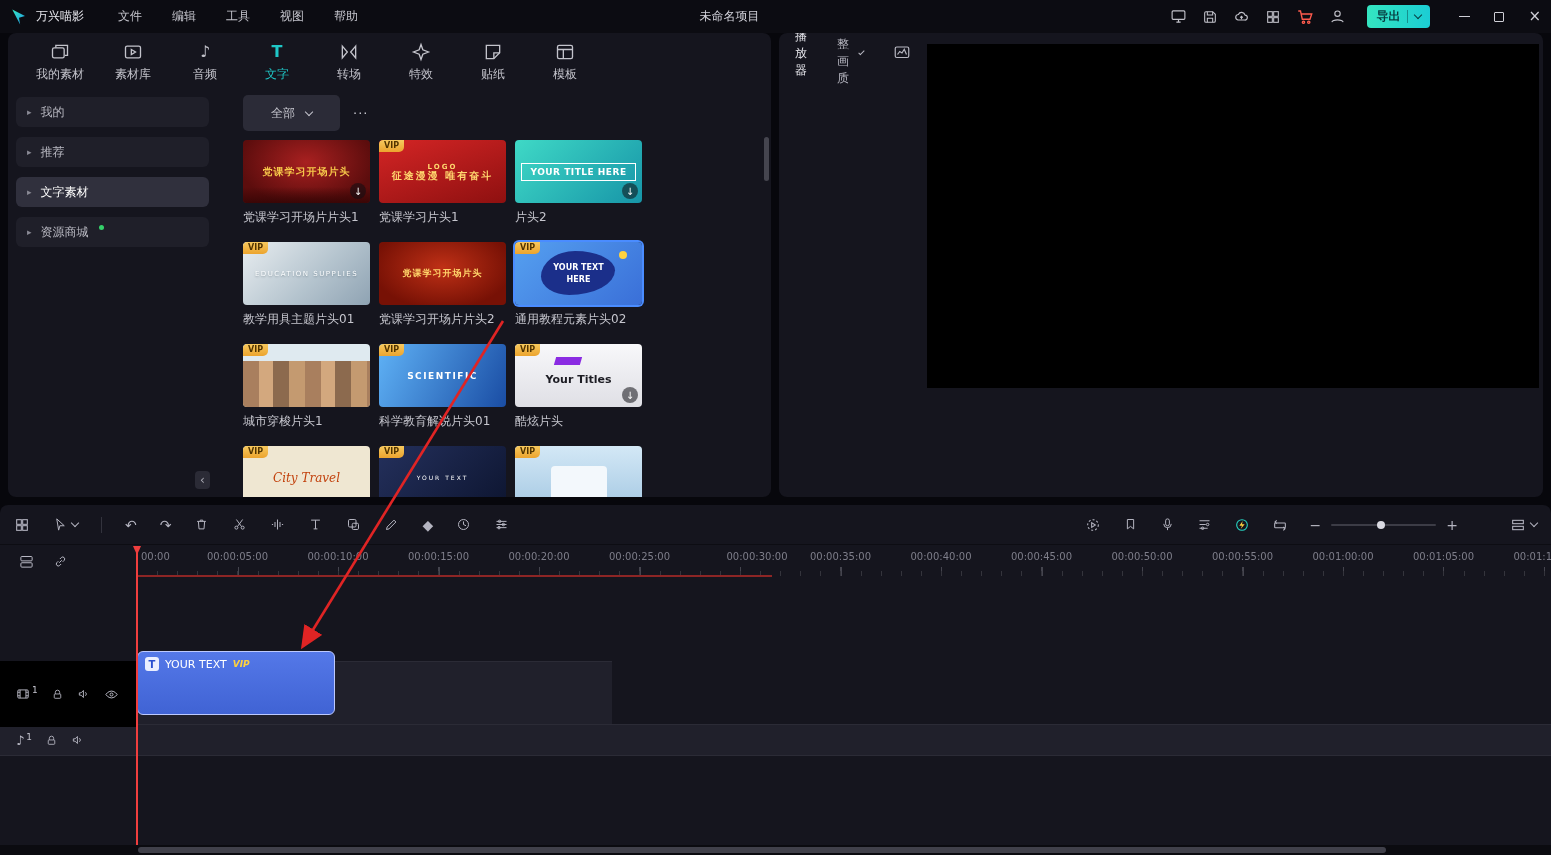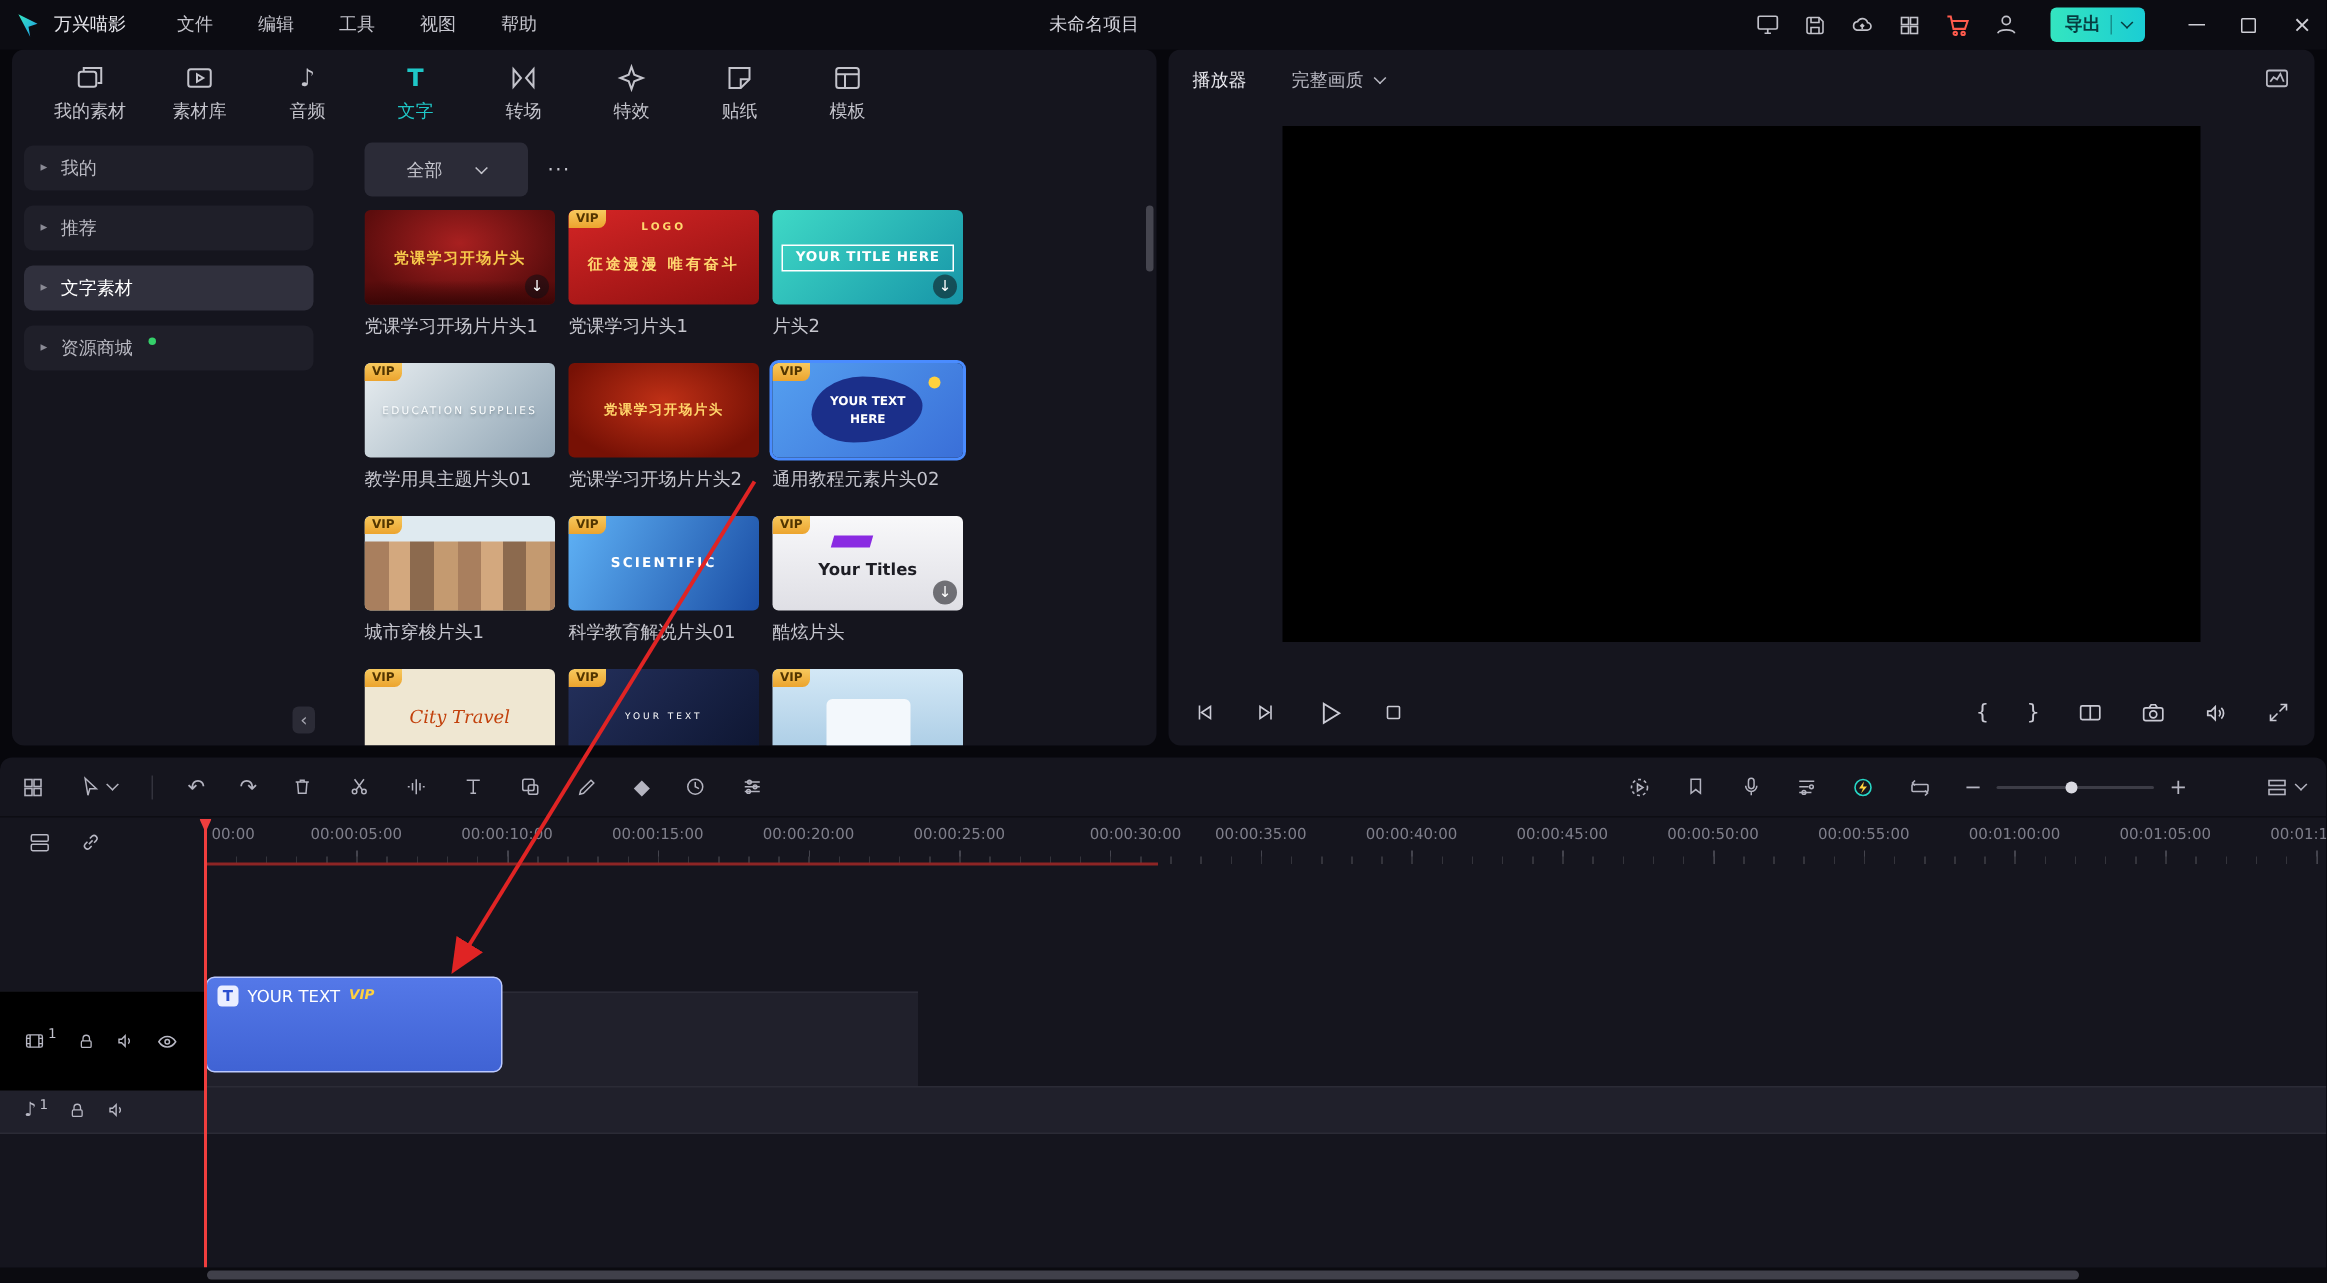--- a/index.html
+++ b/index.html
@@ -34,36 +34,36 @@
 .sidebar{width:210px;padding:6px 9px 8px 8px;position:relative}
 .side-item{height:30px;border-radius:6px;background:#1f1f29;margin-bottom:10px;display:flex;align-items:center;padding:0 11px;gap:9px;color:#b9b9c2;cursor:pointer}
 .side-item.active{background:#30303d;color:#fff}
 .side-item .exp{font-size:9px;color:#8a8a95}
 .green-dot{width:5px;height:5px;border-radius:50%;background:#35d06a;align-self:flex-start;margin-top:8px;margin-left:1px}
 .collapse-btn{position:absolute;right:8px;bottom:8px;width:15px;height:18px;background:#2b2b36;border-radius:4px;color:#a8a8b2;display:flex;align-items:center;justify-content:center;cursor:pointer}
 .media-main{flex:1;padding:8px 10px 0 25px;display:flex;flex-direction:column;position:relative}
 .searchrow{display:flex;align-items:center;gap:13px;height:28px}
 .searchbox{flex:1;height:28px;background:#23232e;border-radius:6px;display:flex;align-items:center;gap:8px;padding:0 10px}
 .searchbox input{flex:1;background:transparent;border:0;outline:0;color:#e4e4ea;font:12px "DejaVu Sans",sans-serif}
-.filter{height:36px;background:#2b2b37;border-radius:5px;display:flex;align-items:center;gap:23px;padding:0 28px;color:#c5c5cd;cursor:pointer}
+.filter{height:36px;background:#2b2b37;border-radius:5px;display:flex;align-items:center;gap:11px;padding:0 28px;color:#c5c5cd;cursor:pointer}
 .more{color:#c5c5cd;font-size:13px;letter-spacing:1px;cursor:pointer}
 .vscroll{position:absolute;right:2px;top:46px;width:5px;height:44px;background:#45454f;border-radius:3px;cursor:pointer}
 .grid{margin-top:0;padding-top:13px;flex:1;overflow:hidden;display:grid;grid-template-columns:repeat(3,127px);grid-auto-rows:102px;column-gap:9px;align-content:start}
 .titem{width:127px}
 .thumb{position:relative;width:127px;height:63px;border-radius:4px;overflow:hidden;display:flex;flex-direction:column;align-items:center;justify-content:center;cursor:pointer}
 .thumb.selected{box-shadow:0 0 0 2px #4a8cff}
 .tname{margin-top:6px;color:#c6c6ce;white-space:nowrap;overflow:hidden;text-overflow:ellipsis}
 .vip{position:absolute;top:0;left:0;z-index:4;background:linear-gradient(180deg,#f7c95e,#eca42e);color:#523500;font-size:8px;font-weight:bold;padding:2px 5px;border-radius:4px 0 5px 0;line-height:1}
 .dl{position:absolute;right:4px;bottom:4px;z-index:4;width:16px;height:16px;border-radius:50%;background:rgba(15,15,20,.55);color:#fff;font-size:10px;display:flex;align-items:center;justify-content:center;cursor:pointer}
 .ttext{position:relative;z-index:2;text-align:center}
 .v-red1{background:radial-gradient(ellipse at 50% 35%,#a82020,#5c0d0d 75%)}
 .v-red1 .ttext{color:#f6c84a;font-size:10px;font-weight:bold;letter-spacing:1px}
 .v-red1::after{content:"";position:absolute;bottom:0;left:0;right:0;height:16px;background:linear-gradient(180deg,transparent,#3a0606)}
 .v-red2{background:linear-gradient(160deg,#d42525,#8e1010)}
-.v-red2 .ttop{position:absolute;top:7px;left:0;right:0;text-align:center;color:#ffd76e;font-size:7px;font-weight:bold;letter-spacing:2px;z-index:2}
+.v-red2 .ttop{position:absolute;top:23px;left:0;right:0;text-align:center;color:#ffd76e;font-size:7px;font-weight:bold;letter-spacing:2px;z-index:2}
 .v-red2 .ttext{color:#ffd76e;font-size:10px;font-weight:bold;letter-spacing:2px;margin-top:8px}
 .v-teal{background:linear-gradient(135deg,#3fd9c6,#1795a8)}
 .v-teal .ttext{border:1.5px solid #fff;color:#fff;font-size:9px;font-weight:bold;letter-spacing:.5px;padding:3px 8px}
 .v-edu{background:linear-gradient(135deg,#e8edf0 0%,#b6c5cf 55%,#8fa3b3 100%)}
 .v-edu .ttext{color:#fcfeff;font-size:7px;letter-spacing:1.5px;text-shadow:0 1px 2px rgba(40,60,70,.4)}
 .v-red3{background:radial-gradient(ellipse at 50% 40%,#bf3016,#771105 78%)}
 .v-red3 .ttext{color:#ffd46a;font-size:9px;font-weight:bold;letter-spacing:1px}
 .v-blue{background:linear-gradient(135deg,#55a0f0,#3a6fd8)}
 .v-blue::before{content:"";position:absolute;width:74px;height:44px;left:26px;top:9px;background:#1b2f8a;border-radius:46% 54% 62% 38%/58% 44% 56% 42%}
 .v-blue::after{content:"";position:absolute;width:8px;height:8px;border-radius:50%;background:#ffd23e;right:15px;top:9px}
@@ -75,21 +75,21 @@
 .v-titles{background:linear-gradient(#f8f8fa,#dfdfe5)}
 .v-titles::before{content:"";position:absolute;top:13px;left:40px;width:26px;height:8px;background:#8a2be2;transform:skewX(-16deg)}
 .v-titles .ttext{color:#1d1d24;font-size:11px;font-weight:bold;margin-top:8px}
 .v-city2{background:#efe7d2}
 .v-city2 .ttext{font-family:"DejaVu Serif","Liberation Serif",serif;font-style:italic;color:#c2410c;font-size:12px}
 .v-dark2{background:linear-gradient(135deg,#24305c,#0d1530)}
 .v-dark2 .ttext{color:#fff;font-size:6px;letter-spacing:2px}
 .v-partial{background:linear-gradient(#d3e8f6,#a6c9e3)}
 .v-partial::before{content:"";position:absolute;left:36px;top:20px;width:56px;height:43px;background:#f3f8fc;border-radius:4px 4px 0 0}
 
-.player-card{flex:1;background:#15151e;border-radius:8px;display:flex;flex-direction:column;position:relative;overflow:hidden}
+.player-card{flex:1;background:#15151e;border-radius:8px;display:flex;flex-direction:row;position:relative;overflow:hidden}
 .pheader{height:40px;display:flex;align-items:center;gap:30px;padding:0 16px}
 .ptitle{color:#e8e8ee}
 .pquality{display:flex;align-items:center;gap:8px;color:#b8b8c2;cursor:pointer}
 .scope{margin-left:auto;color:#b8b8c2;cursor:pointer}
 .video-wrap{flex:1;min-height:0;display:flex;justify-content:center}
 .video{width:612px;height:344px;margin-top:11px;background:#000}
 .seekrow{display:flex;align-items:center;gap:10px;height:26px;padding:0 16px}
 .seek-handle{width:9px;height:9px;border-radius:50%;background:#cbcbd4;flex:none;cursor:pointer}
 .seek-track{flex:1;height:3px;background:#32323d;border-radius:2px;cursor:pointer}
 .timebox{background:#23232e;border-radius:4px;padding:3px 8px;color:#e8e8ee}

